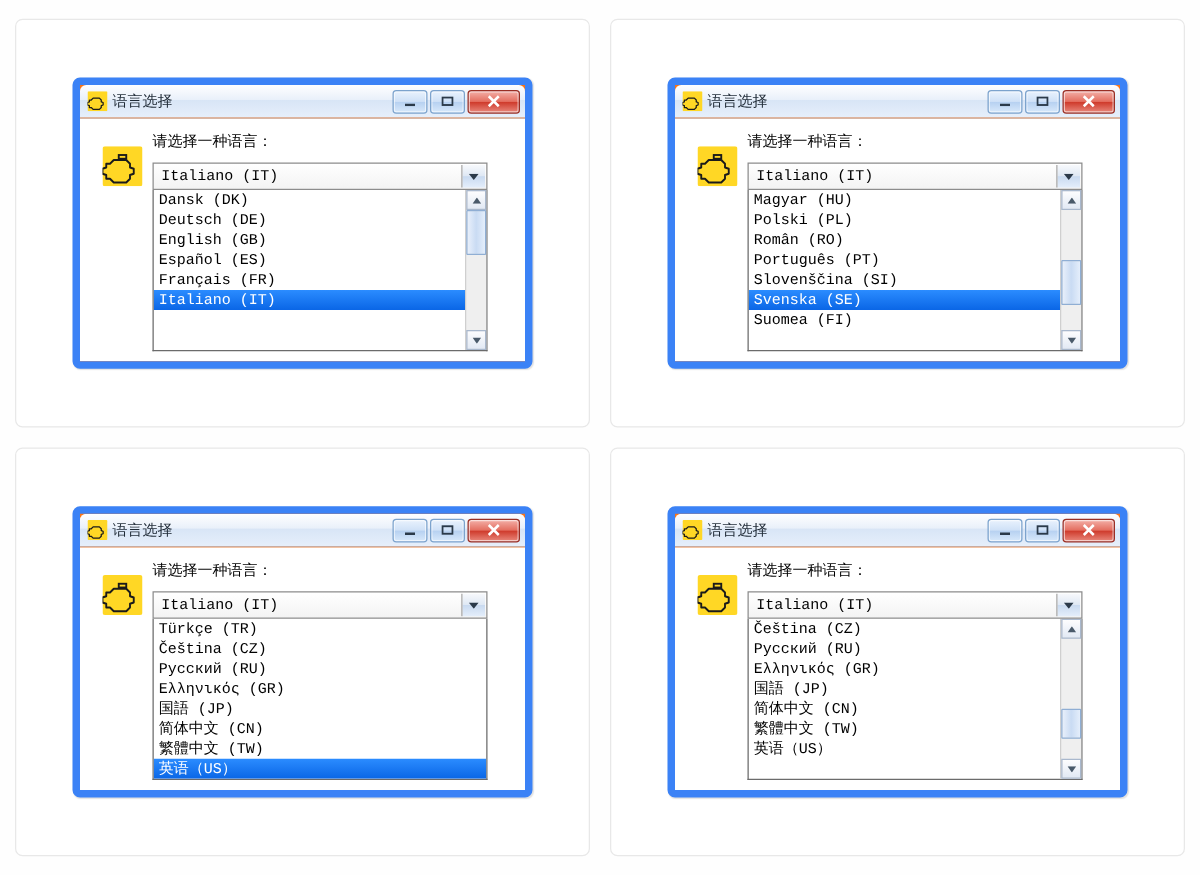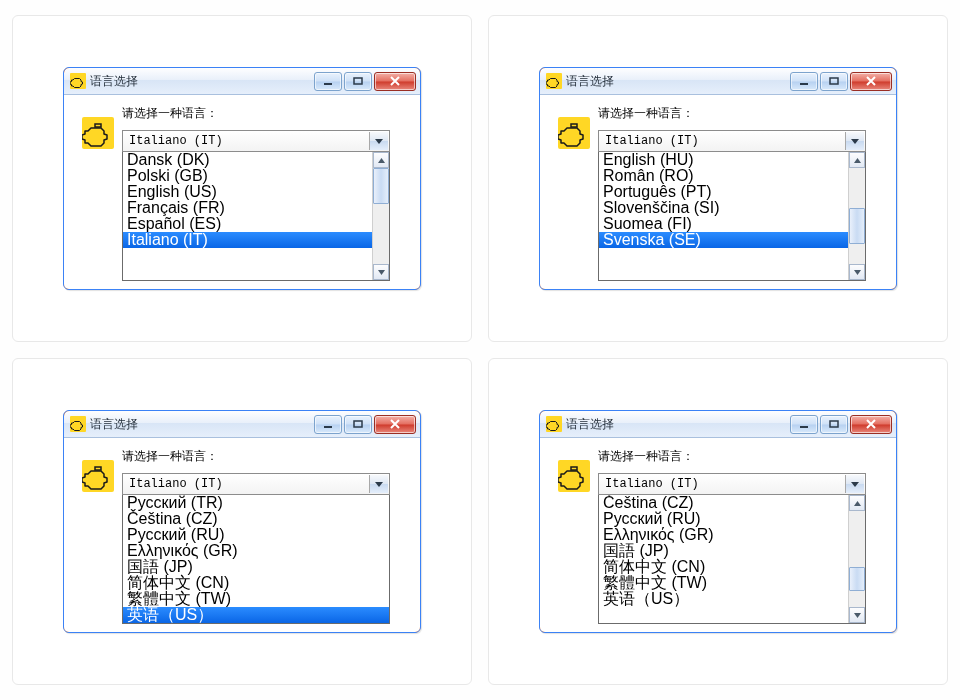--- a/index.html
+++ b/index.html
@@ -1,39 +1,39 @@
 <!DOCTYPE html>
 <html><head>
 <meta charset="utf-8">
 <style>
   html,body{margin:0;padding:0;font-family:"SimSun","宋体",Arial,sans-serif;font-size:12px;background:#fefefe}
   .page{width:960px;height:700px;position:relative;box-sizing:border-box;padding:15px 12px}
   .grid{display:grid;grid-template-columns:1fr 1fr;grid-template-rows:1fr 1fr;gap:16px 16px;height:100%}
   .card{border:1px solid #e8e8e8;border-radius:6px;background:#fff;display:flex;align-items:center;justify-content:center}
-  .dialog{width:356px;border:1px solid #3b82f6;border-radius:6px;background:#f97316;box-shadow:1px 1px 1px rgba(0,0,0,.12);overflow:hidden}
+  .dialog{width:356px;border:6px solid #3b82f6;border-radius:6px;background:#f97316;box-shadow:1px 1px 1px rgba(0,0,0,.12);overflow:hidden}
   
   .titlebar{height:26px;background:linear-gradient(#fefeff,#e9f0fa 45%,#d8e5f6 46%,#e6effb);border-bottom:1px solid #a9c0de;display:flex;align-items:center;padding:0 4px 0 6px;border-radius:5px 5px 0 0}
   .appicon{width:16px;height:16px;margin-right:4px}
   .titletext{flex:1 1 auto;color:#1f2a36;font-size:12px}
   .winbtns{display:flex;gap:2px}
   .winbtn{width:26px;height:17px;border-radius:3px;display:flex;align-items:center;justify-content:center;box-shadow:inset 0 0 0 1px rgba(255,255,255,.6)}
   .winbtn.min,.winbtn.max{background:linear-gradient(#e9f2fd,#cfe1f7 48%,#b7d1f1 52%,#d8e9fb);border:1px solid #7ca3cd}
   .winbtn.close{width:40px;background:linear-gradient(#f3b0a8,#e46e60 48%,#cf3b2c 52%,#e9887c);border:1px solid #9a2e24}
   .winbtn svg{display:block}
   
   .dlgbody{padding:10px 30px 8px 18px;background:#fff}
   .row1{display:flex;align-items:flex-start}
   .engineicon{width:32px;height:32px;margin:12px 8px 0 0;flex:none}
   .prompt{font-size:12px;color:#000;margin:0 0 8px 0}
   .comboarea{flex:1 1 auto}
   .combo{position:relative;height:22px;border:1px solid #8c8c8c;background:linear-gradient(#fff,#f3f3f3);display:flex;align-items:center;padding:0 22px 0 6px;box-sizing:border-box;font-family:"Courier New","SimSun",monospace;color:#000}
   .combo .arrow{position:absolute;right:1px;top:1px;bottom:1px;width:18px;background:linear-gradient(#f7f9fc,#dfe8f4 48%,#c9daf0 52%,#e4eefb);border-left:1px solid #a8a8a8;display:flex;align-items:center;justify-content:center}
   .listbox{border:1px solid #6b6b6b;border-top:none;background:#fff;height:128px;display:flex}
   .listitems{flex:1 1 auto;overflow:hidden}
-  .li{height:16px;line-height:16px;padding:0 4px;font-family:Liberation Sans, sans-serif;font-size:16px;color:#000;white-space:nowrap}
+  .li{height:16px;line-height:16px;padding:0 4px;font-family:Liberation Mono, monospace;font-size:12px;color:#000;white-space:nowrap}
   .li.sel{background:linear-gradient(#2b8cff,#0a66e6);color:#fff}
   
   .sb{width:16px;border-left:1px solid #cfcfcf;background:#efefef;display:flex;flex-direction:column}
   .sbbtn{height:16px;background:linear-gradient(#fdfdfe,#e2e9f4);border:1px solid #a9b8cd;margin:0;display:flex;align-items:center;justify-content:center;box-sizing:border-box}
   .sbtrack{flex:1 1 auto;position:relative}
   .sbthumb{position:absolute;left:0;right:0;background:linear-gradient(90deg,#e9f0fb,#c9dbf3 50%,#e4eefb);border:1px solid #8faed4;border-radius:1px}
 </style>
 </head>
 <body>
 <div class="page">
@@ -90,24 +90,24 @@
               <span>Italiano (IT)</span>
               <div class="arrow">
                     <svg width="8" height="5">
                       <path d="M0 0 L8 0 L4 5 Z" fill="#2b3a4a"></path>
                     </svg>
                   </div>
             </div>
             <div class="listbox">
               <div class="listitems">
                 <div class="li">Dansk (DK)</div>
-                <div class="li">Polski (GB)</div>
-                <div class="li">English (US)</div>
+                <div class="li">Deutsch (DE)</div>
+                <div class="li">English (GB)</div>
+                <div class="li">Español (ES)</div>
                 <div class="li">Français (FR)</div>
-                <div class="li">Español (ES)</div>
                 <div class="li sel">Italiano (IT)</div>
               </div>
               <div class="sb">
                 <div class="sbbtn">
                       <svg width="7" height="5">
                         <path d="M3.5 0 L7 5 L0 5 Z" fill="#4a5a6a"></path>
                       </svg>
                     </div>
                 <div class="sbtrack">
                       <div class="sbthumb" style="top:0;height:34px"></div>
@@ -160,26 +160,27 @@
             <div class="combo">
               <span>Italiano (IT)</span>
               <div class="arrow">
                     <svg width="8" height="5">
                       <path d="M0 0 L8 0 L4 5 Z" fill="#2b3a4a"></path>
                     </svg>
                   </div>
             </div>
             <div class="listbox">
               <div class="listitems">
-                <div class="li">English (HU)</div>
+                <div class="li">Magyar (HU)</div>
+                <div class="li">Polski (PL)</div>
                 <div class="li">Român (RO)</div>
                 <div class="li">Português (PT)</div>
                 <div class="li">Slovenščina (SI)</div>
+                <div class="li sel">Svenska (SE)</div>
                 <div class="li">Suomea (FI)</div>
-                <div class="li sel">Svenska (SE)</div>
               </div>
               <div class="sb">
                 <div class="sbbtn">
                       <svg width="7" height="5">
                         <path d="M3.5 0 L7 5 L0 5 Z" fill="#4a5a6a"></path>
                       </svg>
                     </div>
                 <div class="sbtrack">
                       <div class="sbthumb" style="top:40px;height:34px"></div>
                     </div>
@@ -231,21 +232,21 @@
             <div class="combo">
               <span>Italiano (IT)</span>
               <div class="arrow">
                     <svg width="8" height="5">
                       <path d="M0 0 L8 0 L4 5 Z" fill="#2b3a4a"></path>
                     </svg>
                   </div>
             </div>
             <div class="listbox">
               <div class="listitems">
-                <div class="li">Русский (TR)</div>
+                <div class="li">Türkçe (TR)</div>
                 <div class="li">Čeština (CZ)</div>
                 <div class="li">Русский (RU)</div>
                 <div class="li">Ελληνικός (GR)</div>
                 <div class="li">国語 (JP)</div>
                 <div class="li">简体中文 (CN)</div>
                 <div class="li">繁體中文 (TW)</div>
                 <div class="li sel">英语（US）</div>
               </div>
             </div>
           </div>

